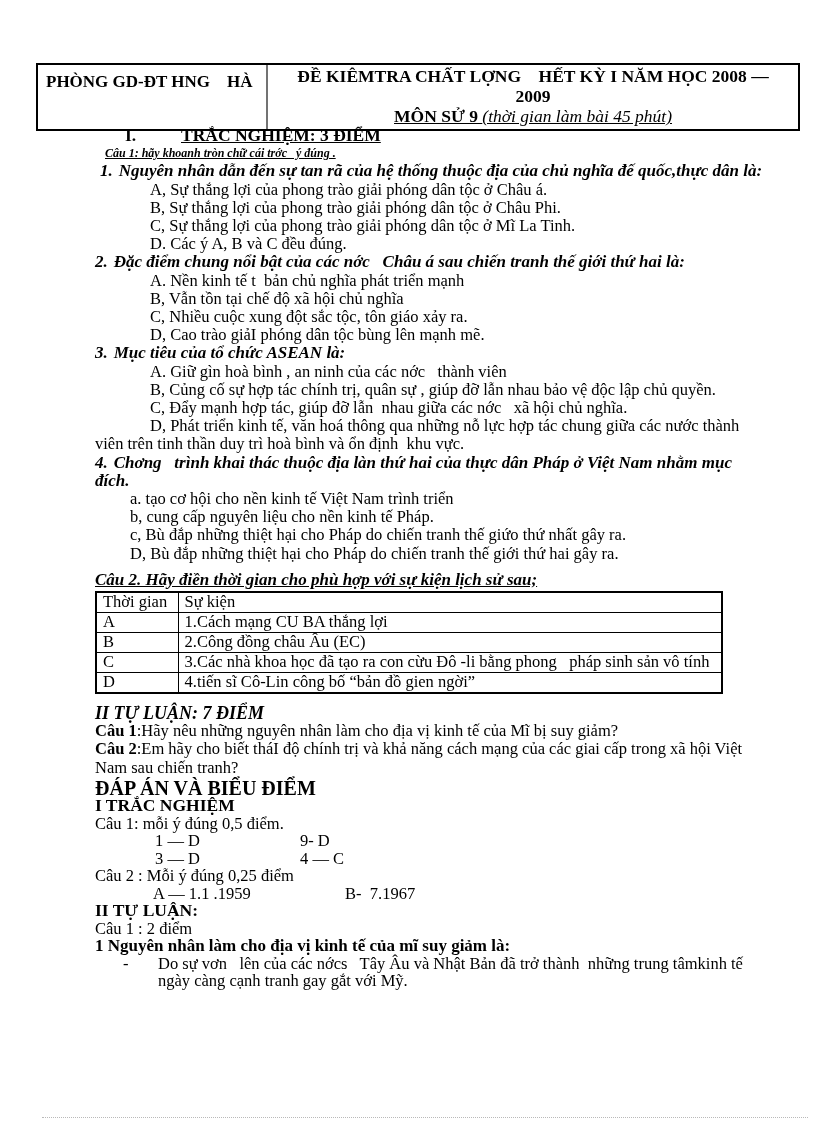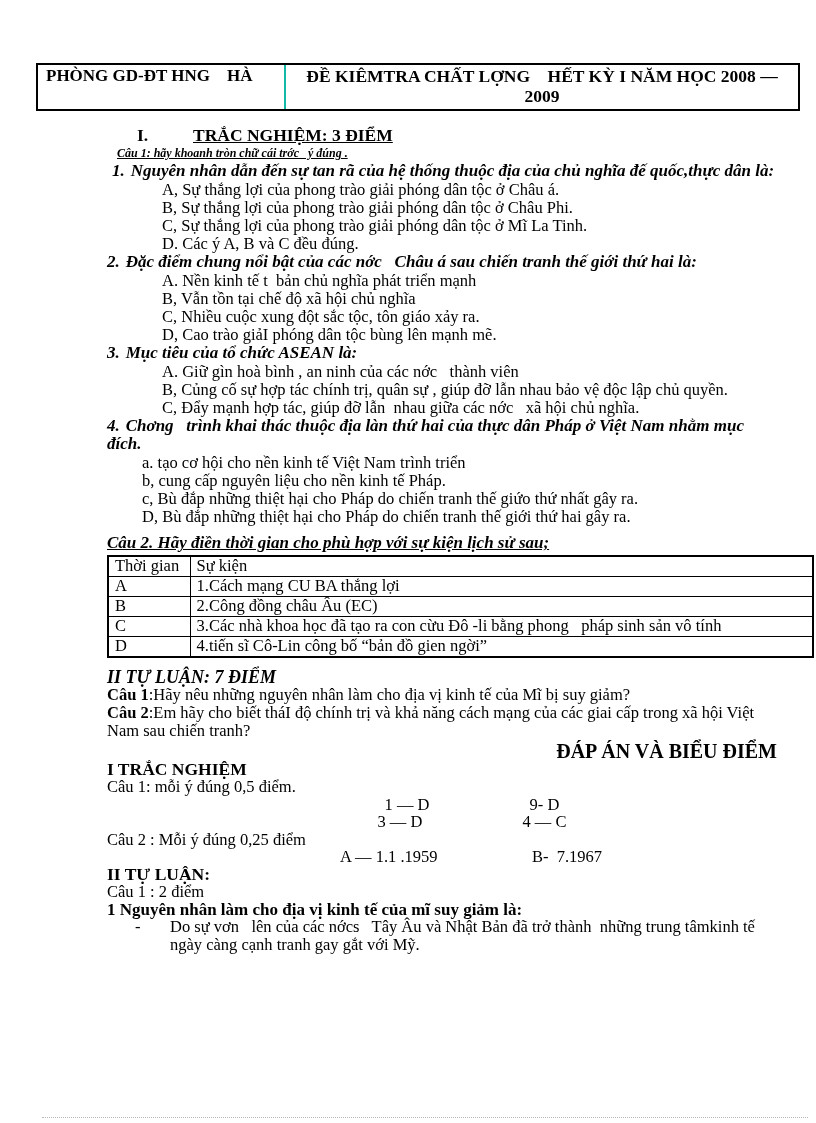--- a/index.html
+++ b/index.html
@@ -8,54 +8,54 @@
          font-family:"Liberation Serif","DejaVu Serif",serif; color:#000; }
   .page { position:absolute; inset:0; background:#fff; overflow:hidden; }
 
   .pw { white-space:pre-wrap; }
   .b { font-weight:bold; }
   .i { font-style:italic; }
   .u { text-decoration:underline; }
 
   
   .hdr { position:absolute; left:36px; top:63px; width:764px; border:2px solid #000; display:flex; }
-  .hdr-left { width:248px; border-right:2px solid #14b8a6; padding:1px 4px 3px 8px;
+  .hdr-left { width:230px; border-right:2px solid #737373; padding:7px 4px 3px 8px;
               font-weight:bold; font-size:17px; line-height:1.18; }
   .hdr-right { flex:1; text-align:center; padding:1px 20px 3px; font-size:17.5px; line-height:1.15; }
   .hdr-title { font-weight:bold; }
 
   
-  .content { position:absolute; left:107px; top:126px; width:670px;
+  .content { position:absolute; left:95px; top:126px; width:670px;
              font-size:16.5px; line-height:18.2px; }
 
   .p1-head { font-weight:bold; font-size:17.5px; margin-left:30px; }
   .p1-head .num { display:inline-block; width:56px; }
   .cau-head { font-weight:bold; font-style:italic; font-size:12px; margin-left:10px; }
 
   .q { font-weight:bold; font-size:17px;font-style:italic; }
   .q .qnum { margin-right:6px; }
   .q1 { margin-left:62px; text-indent:-57px; }
   .opt { text-indent:55px; }
   .opt4 { text-indent:35px; }
 
   .cau2-head { font-weight:bold; font-style:italic; font-size:17px; margin-top:8px; }
 
-  table.evt { border-collapse:collapse; width:707px; margin-top:2px; border:2px solid #000; }
+  table.evt { border-collapse:collapse; width:628px; margin-top:2px; border:2px solid #000; }
   table.evt th, table.evt td { border:1px solid #000; font-weight:normal; text-align:left;
               vertical-align:top; padding:0 2px 1px 6px; font-size:16.5px; line-height:18px; }
   table.evt .c1 { width:82px; }
 
   .p2 { margin-top:10px; }
   .p2-head { font-weight:bold; font-size:18px;font-style:italic; }
 
-  .center-title { text-align:right; font-weight:bold; font-size:20px; margin-top:2px; }
+  .center-title { text-align:left; font-weight:bold; font-size:20px; margin-top:2px; }
 
   .ak { line-height:17.5px; }
   .ak-sec { font-weight:bold; font-size:17.5px; }
-  .ansrow { display:flex; margin-left:60px;justify-content:center; }
+  .ansrow { display:flex; margin-left:60px; }
   .ansrow .l { width:145px; }
   .ansrow.d1 .l { width:192px; }
   .ansrow.d2 .l { width:247px; }
   .ansrow.d1, .ansrow.d2 { margin-left:58px; }
   .essay-h { font-weight:bold; font-size:17px; }
   .bullet { display:flex; margin-left:28px; }
   .bullet .dash { width:35px; }
   .bullet .bt { flex:1; }
 
   .foot-dots { position:absolute; left:42px; right:8px; bottom:5px;
@@ -65,20 +65,21 @@
 <body>
 
 <div class="page">
 
   <div class="hdr">
     <div class="hdr-left">
       <div class="pw">PHÒNG GD-ĐT HNG    HÀ</div>
     </div>
     <div class="hdr-right">
       <div class="hdr-title pw">ĐỀ KIÊMTRA CHẤT LỢNG    HẾT KỲ I NĂM HỌC 2008 —2009</div>
+      <div><span class="u"><span class="b pw">MÔN SỬ 9 </span><span class="i pw">(thời gian làm bài 45 phút)</span></span></div>
     </div>
   </div>
 
   <div class="content">
 
     <div class="p1-head"><span class="num pw">I.</span><span class="u pw">TRẮC NGHIỆM: 3 ĐIỂM</span></div>
     <div class="cau-head u pw">Câu 1: hãy khoanh tròn chữ cái trớc   ý đúng .</div>
 
     <div class="q q1"><span class="qnum pw">1.</span><span class="pw">Nguyên nhân dẫn đến sự tan rã của hệ thống thuộc địa của chủ nghĩa đế quốc,thực dân là:</span></div>
     <div class="opt pw">A, Sự thắng lợi của phong trào giải phóng dân tộc ở Châu á.</div>
@@ -89,20 +90,21 @@
     <div class="q"><span class="qnum pw">2.</span><span class="pw">Đặc điểm chung nổi bật của các nớc   Châu á sau chiến tranh thế giới thứ hai là:</span></div>
     <div class="opt pw">A. Nền kinh tế t  bản chủ nghĩa phát triển mạnh</div>
     <div class="opt pw">B, Vẫn tồn tại chế độ xã hội chủ nghĩa</div>
     <div class="opt pw">C, Nhiều cuộc xung đột sắc tộc, tôn giáo xảy ra.</div>
     <div class="opt pw">D, Cao trào giảI phóng dân tộc bùng lên mạnh mẽ.</div>
 
     <div class="q"><span class="qnum pw">3.</span><span class="pw">Mục tiêu của tổ chức ASEAN là:</span></div>
     <div class="opt pw">A. Giữ gìn hoà bình , an ninh của các nớc   thành viên</div>
     <div class="opt pw">B, Củng cố sự hợp tác chính trị, quân sự , giúp đỡ lẫn nhau bảo vệ độc lập chủ quyền.</div>
     <div class="opt pw">C, Đẩy mạnh hợp tác, giúp đỡ lẫn  nhau giữa các nớc   xã hội chủ nghĩa.</div>
+    <div class="opt pw">D, Phát triển kinh tế, văn hoá thông qua những nỗ lực hợp tác chung giữa các nước thành viên trên tinh thần duy trì hoà bình và ổn định  khu vực.</div>
 
     <div class="q"><span class="qnum pw">4.</span><span class="pw">Chơng   trình khai thác thuộc địa làn thứ hai của thực dân Pháp ở Việt Nam nhằm mục đích.</span></div>
     <div class="opt4 pw">a. tạo cơ hội cho nền kinh tế Việt Nam trình triển</div>
     <div class="opt4 pw">b, cung cấp nguyên liệu cho nền kinh tế Pháp.</div>
     <div class="opt4 pw">c, Bù đắp những thiệt hại cho Pháp do chiến tranh thế giứo thứ nhất gây ra.</div>
     <div class="opt4 pw">D, Bù đắp những thiệt hại cho Pháp do chiến tranh thế giới thứ hai gây ra.</div>
 
     <div class="cau2-head u pw">Câu 2. Hãy điền thời gian cho phù hợp với sự kiện lịch sử sau;</div>
     <table class="evt">
       <tbody>

